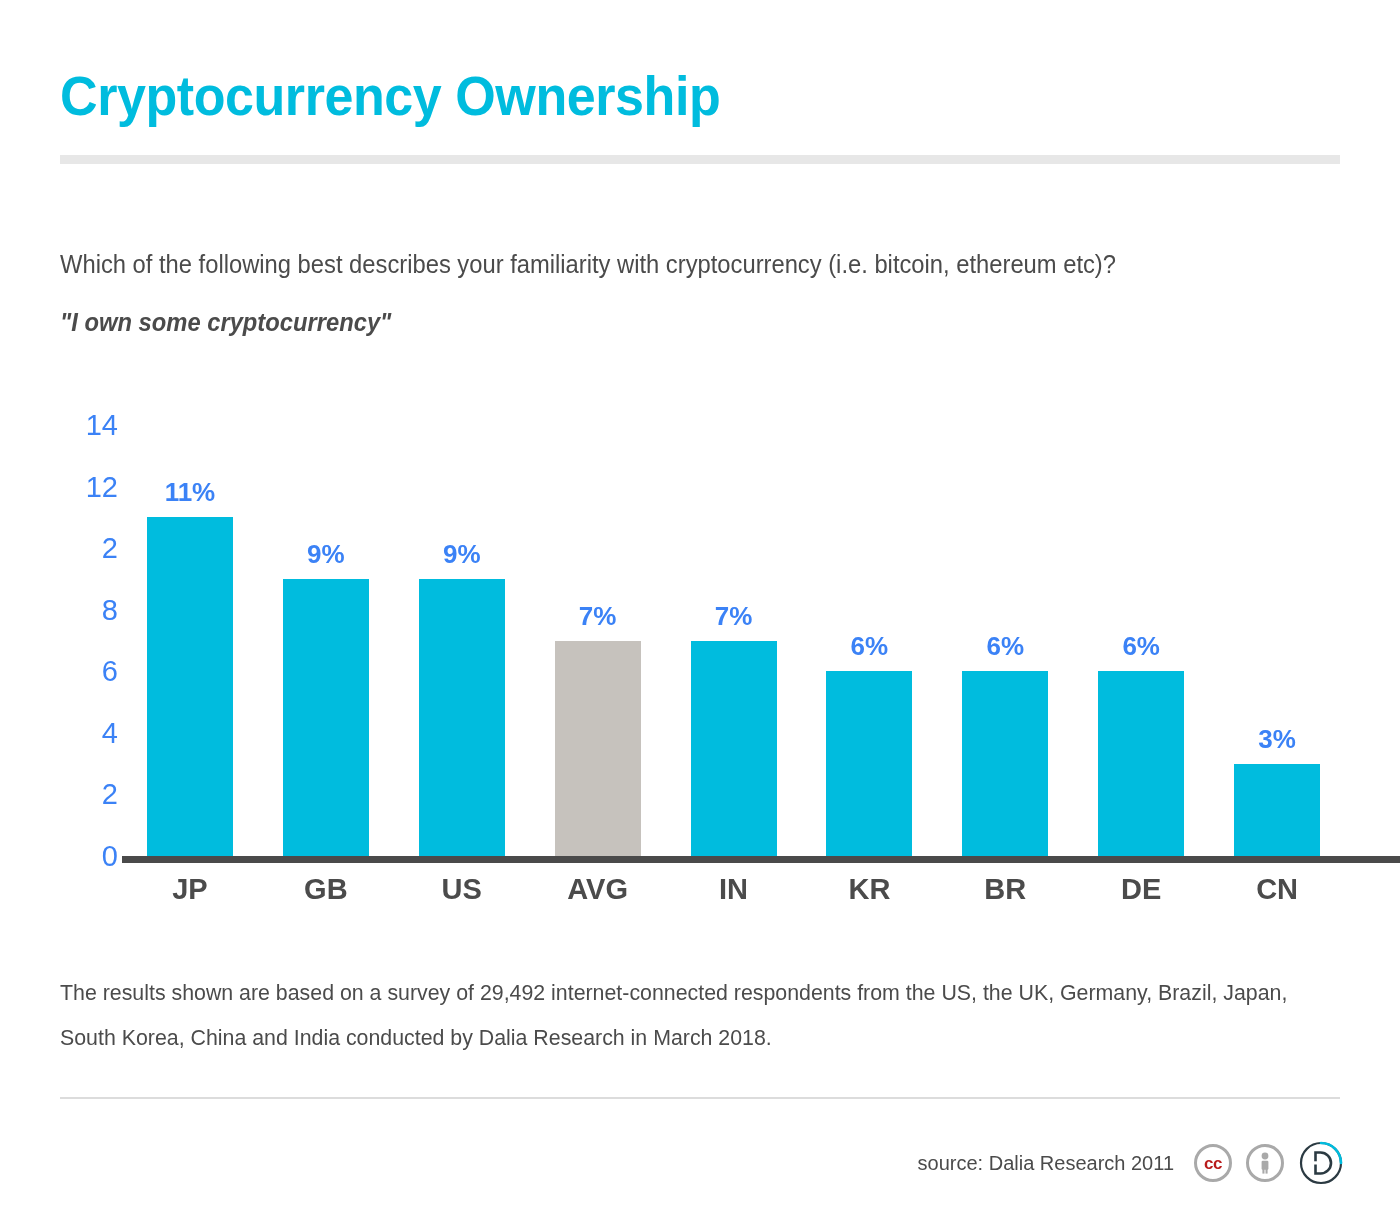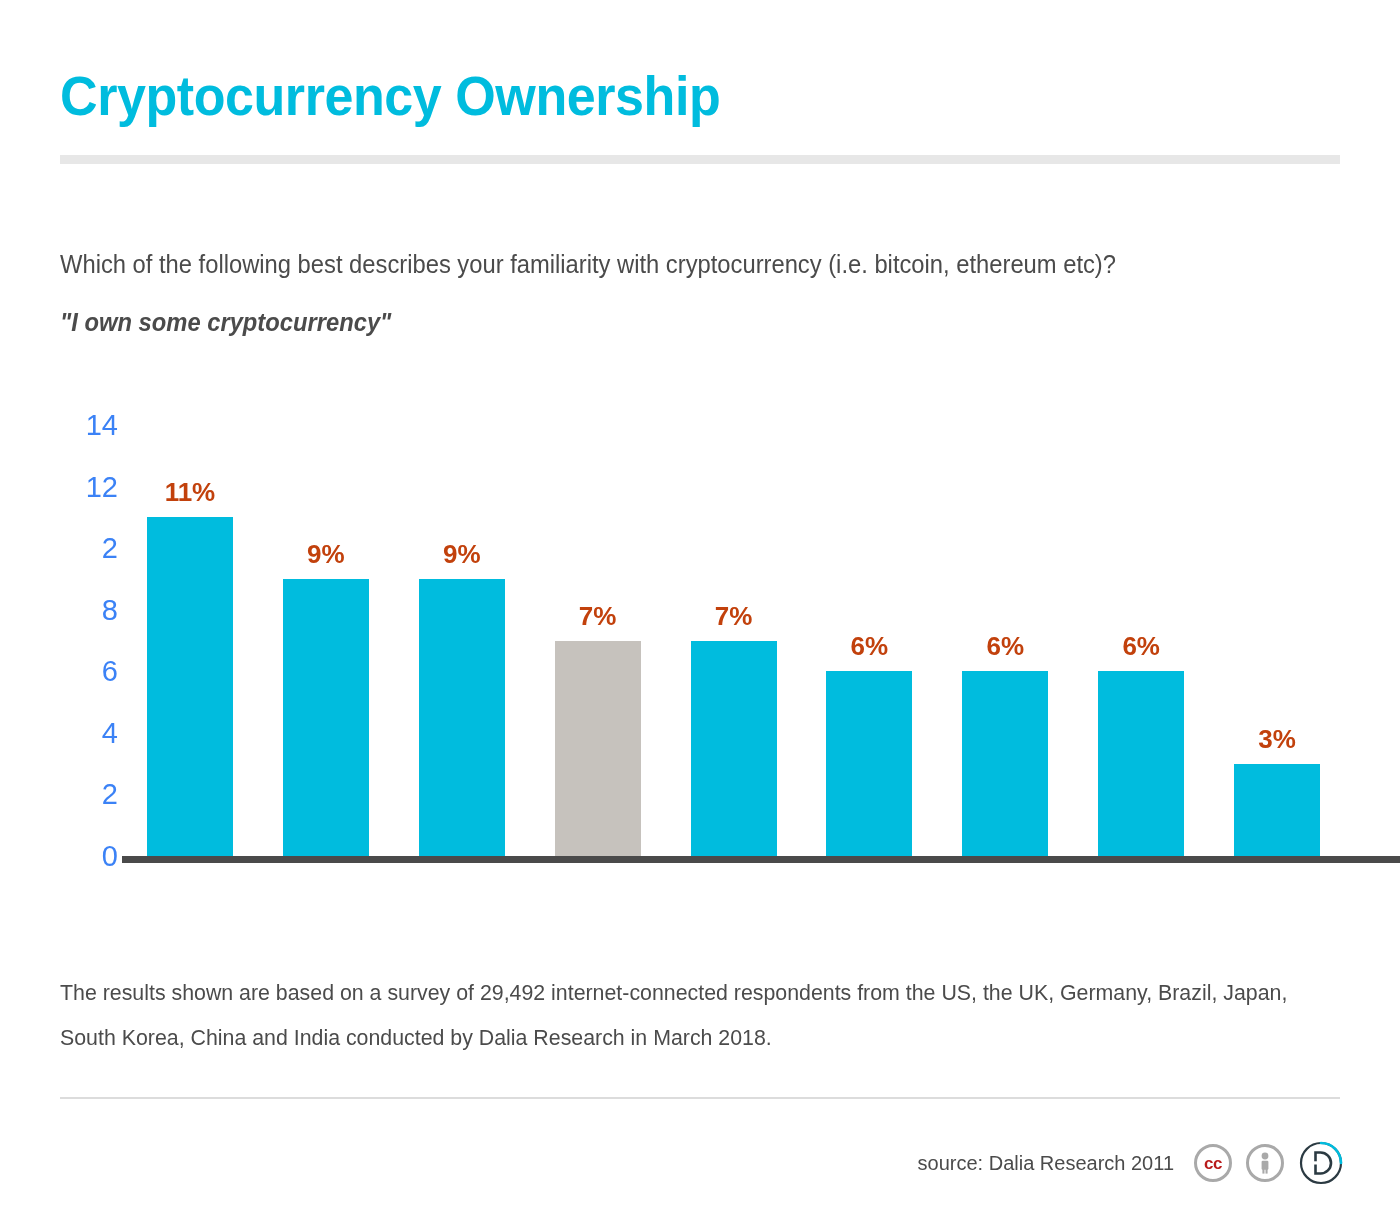--- a/index.html
+++ b/index.html
@@ -136,21 +136,21 @@
     background: #00bcde;
   }
   .bar.avg {
     background: #c6c2bd;
   }
   .bar-value {
     position: absolute;
     font-size: 26px;
     line-height: 26px;
     font-weight: bold;
-    color: #c2410c;
+    color: #3b82f6;
     white-space: nowrap;
   }
   .x-labels {
     position: absolute;
     left: 62px;
     top: 447px;
     right: 0;
     display: flex;
     justify-content: space-between;
   }
@@ -278,20 +278,31 @@
             <div class="bar-value" style="bottom: 196.714px;">6%</div>
             <div class="bar" style="height: 184.714px; background: rgb(0, 188, 222);"></div>
           </div>
           <div class="bar-slot">
             <div class="bar-value" style="bottom: 104.357px;">3%</div>
             <div class="bar" style="height: 92.3571px; background: rgb(0, 188, 222);"></div>
           </div>
         </div>
       <div class="baseline"></div>
     </div>
+    <div class="x-labels">
+        <div class="x-label">JP</div>
+        <div class="x-label">GB</div>
+        <div class="x-label">US</div>
+        <div class="x-label">AVG</div>
+        <div class="x-label">IN</div>
+        <div class="x-label">KR</div>
+        <div class="x-label">BR</div>
+        <div class="x-label">DE</div>
+        <div class="x-label">CN</div>
+      </div>
   </div>
 
   <div class="footnote">The results shown are based on a survey of 29,492 internet-connected respondents from the US, the UK, Germany, Brazil, Japan, South Korea, China and India conducted by Dalia Research in March 2018.</div>
 
   <div class="footer-rule"></div>
 
   <div class="footer">
     <div class="source-text">source: Dalia Research 2011</div>
     <div class="cc-badge">
       <span>cc</span>

